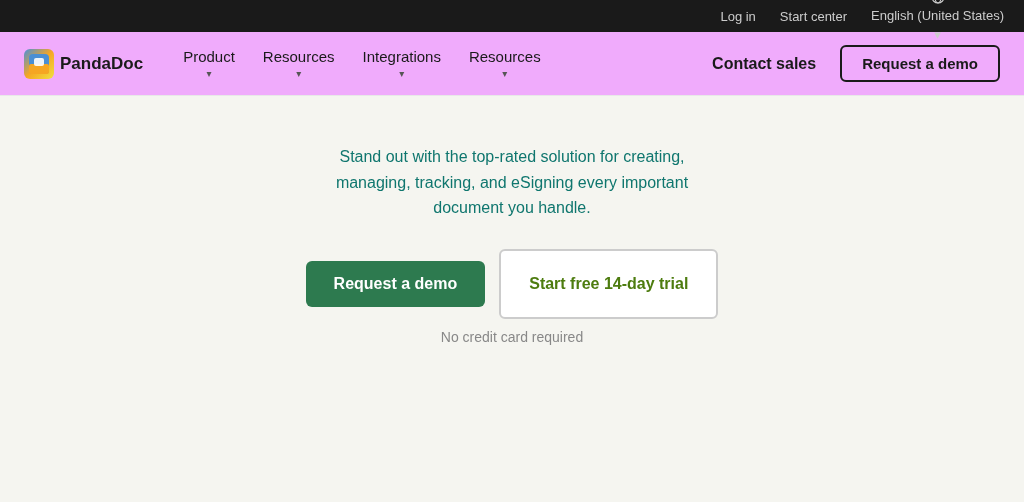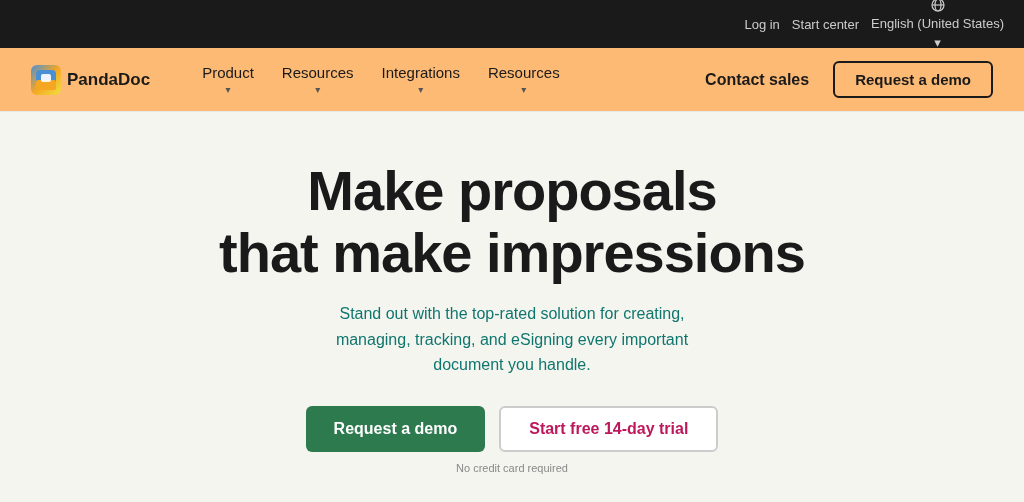--- a/index.html
+++ b/index.html
@@ -1,26 +1,26 @@
 <!DOCTYPE html>
 <html><head>
   <meta charset="utf-8">
   <style>
     * { margin: 0; padding: 0; box-sizing: border-box; }
     body { font-family: -apple-system, BlinkMacSystemFont, 'Segoe UI', Helvetica, Arial, sans-serif; background: #f5f5f0; width: 1024px; height: 502px; overflow: hidden; }
 
     
     .utility-bar {
       background: #1a1a1a;
-      height: 48px;
+      height: 32px;
       display: flex;
       align-items: center;
       justify-content: flex-end;
       padding: 0 20px;
-      gap: 12px;
+      gap: 24px;
     }
     .utility-bar a {
       color: #ccc;
       font-size: 13px;
       text-decoration: none;
     }
     .utility-bar .lang-selector {
       display: flex;
       align-items: center;
       gap: 4px;
@@ -30,27 +30,27 @@
       flex-direction: column;
     }
     .globe-icon {
       width: 14px;
       height: 14px;
       display: inline-block;
     }
 
     
     .navbar {
-      background: #fdba74;
+      background: #f0abfc;
       height: 64px;
       display: flex;
       align-items: center;
-      padding: 0 31px;
+      padding: 0 24px;
       border-bottom: 1px solid #e8e8e8;
-      gap: 16px;
+      gap: 4px;
     }
     .logo-area {
       display: flex;
       align-items: center;
       gap: 6px;
       margin-right: 24px;
       text-decoration: none;
     }
     .logo-icon {
       width: 30px;
@@ -150,30 +150,30 @@
       color: #fff;
       border: none;
       border-radius: 6px;
       padding: 14px 28px;
       font-size: 16px;
       font-weight: 600;
       cursor: pointer;
     }
     .btn-trial {
       background: #fff;
-      color: #be185d;
+      color: #4d7c0f;
       border: 2px solid #ccc;
       border-radius: 6px;
-      padding: 12px 28px;
+      padding: 24px 28px;
       font-size: 16px;
       font-weight: 600;
       cursor: pointer;
     }
     .no-credit {
-      font-size: 11px;
+      font-size: 14px;
       color: #888;
       margin-bottom: 28px;
     }
   </style>
 </head>
 <body>
 
 <div class="utility-bar">
   <a href="#">Log in</a>
   <a href="#">Start center</a>
@@ -219,23 +219,19 @@
     </a>
   </div>
 
   <div class="nav-right">
     <span class="contact-sales">Contact sales</span>
     <button class="request-demo-nav">Request a demo</button>
   </div>
 </nav>
 
 <section class="hero">
-  <h1 class="hero-title">
-    <span>Make proposals</span><br>
-    <span>that make impressions</span>
-  </h1>
   <p class="hero-subtitle">Stand out with the top-rated solution for creating, managing, tracking, and eSigning every important document you handle.</p>
   <div class="hero-buttons">
     <button class="btn-demo">Request a demo</button>
     <button class="btn-trial">Start free 14-day trial</button>
   </div>
   <p class="no-credit">No credit card required</p>
 </section>
 
 </body></html>

